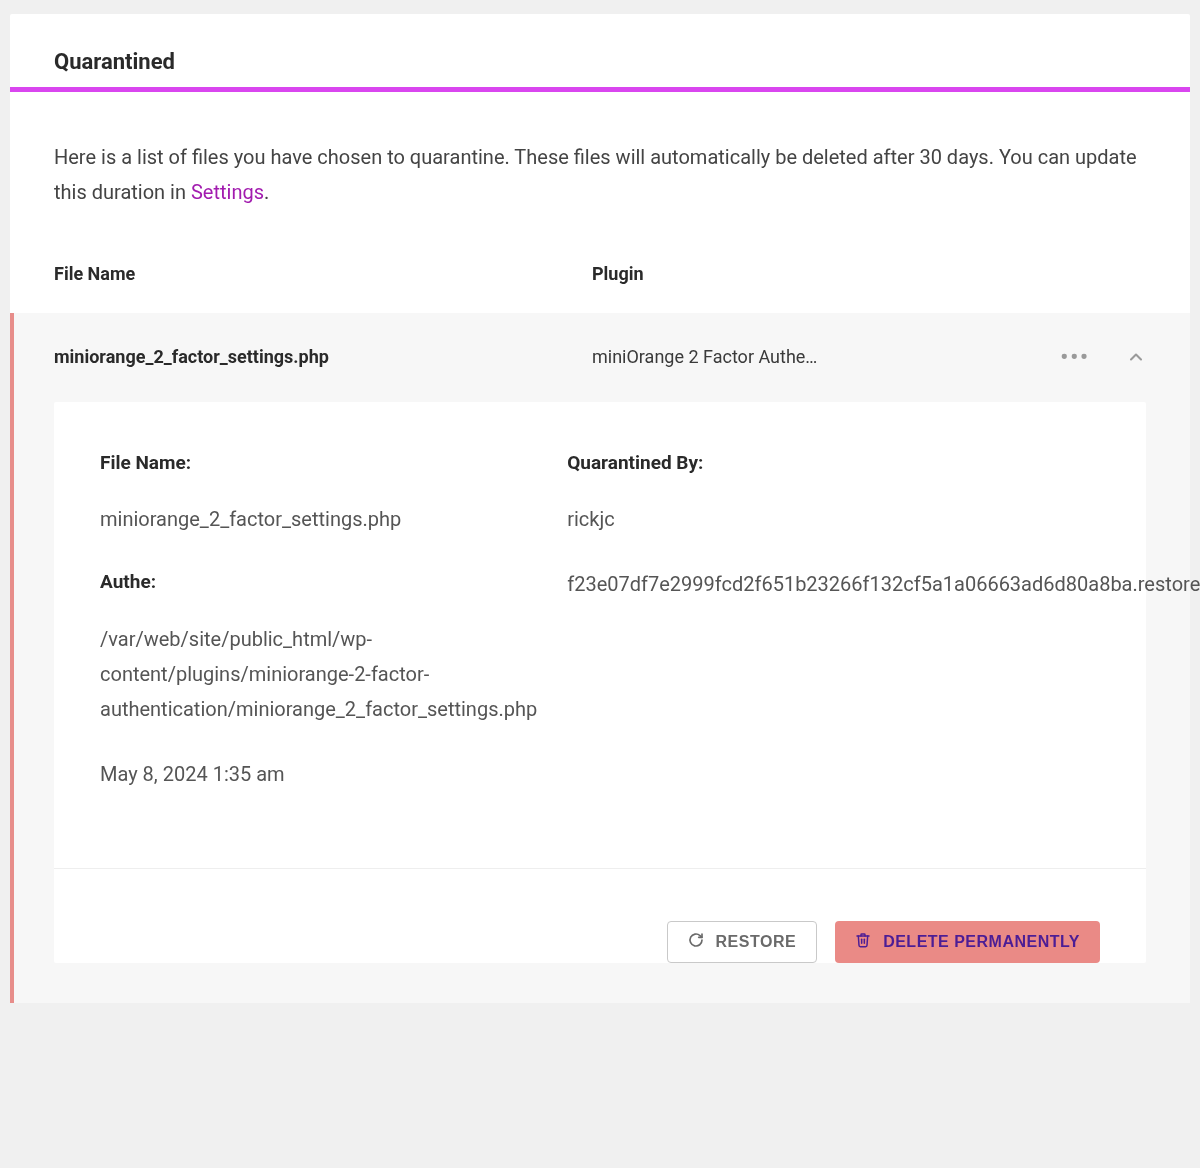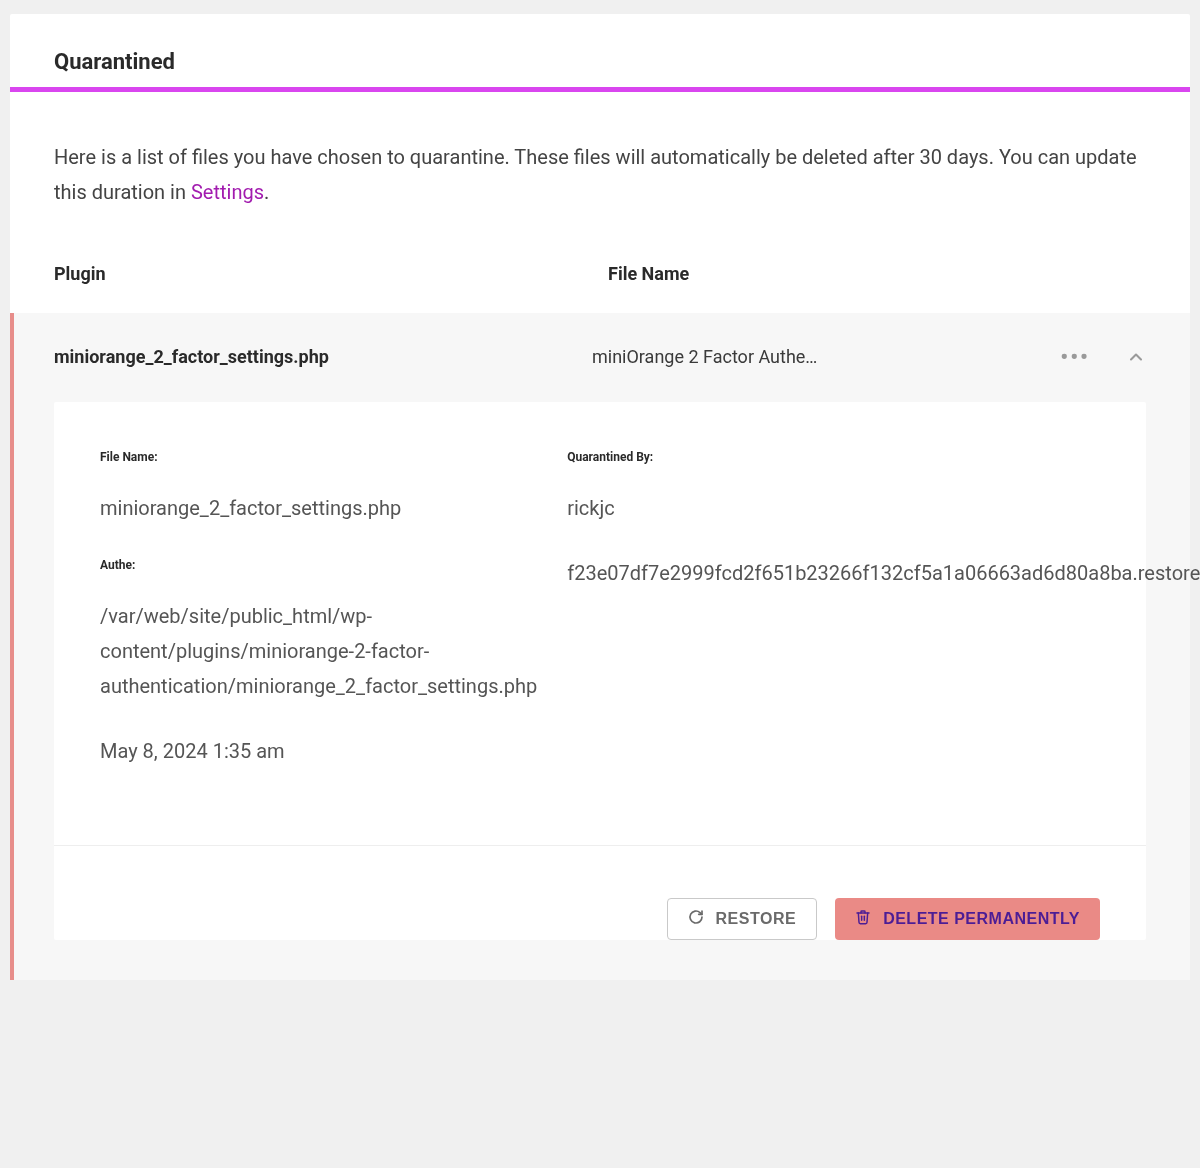--- a/index.html
+++ b/index.html
@@ -100,21 +100,21 @@
     }
     .details-grid {
       display: grid;
       grid-template-columns: 1fr 1fr;
       gap: 0 30px;
       padding: 46px 46px 46px 46px;
     }
     .field { margin-bottom: 30px; }
     .field-label {
       font-weight: 700;
-      font-size: 12px;
+      font-size: 19px;
       color: #2a2a2a;
       margin-bottom: 24px;
     }
     .field-value {
       font-size: 20px;
       color: #555;
       line-height: 1.75;
       word-wrap: break-word;
       overflow-wrap: break-word;
     }
@@ -155,22 +155,22 @@
   <div class="panel-header">
     <div class="panel-title">Quarantined</div>
   </div>
 
   <div class="panel-body">
     <p class="description">
       <span>Here is a list of files you have chosen to quarantine. These files will automatically be deleted after 30 days. You can update this duration in </span><a class="link">Settings</a><span>.</span>
     </p>
 
     <div class="table-head">
+      <div class="th col-file">File Name</div>
       <div class="th col-plugin">Plugin</div>
-      <div class="th col-file">File Name</div>
     </div>
 
     <div class="row-wrap">
       <div class="row-summary">
         <div class="row-file">miniorange_2_factor_settings.php</div>
         <div class="row-plugin">miniOrange 2 Factor Authe…</div>
         <div class="row-actions">
           <div class="icon-btn dots">•••</div>
           <div class="icon-btn chev">
             <svg viewBox="0 0 24 24" fill="none" stroke="currentColor" stroke-width="2.5" stroke-linecap="round" stroke-linejoin="round">

